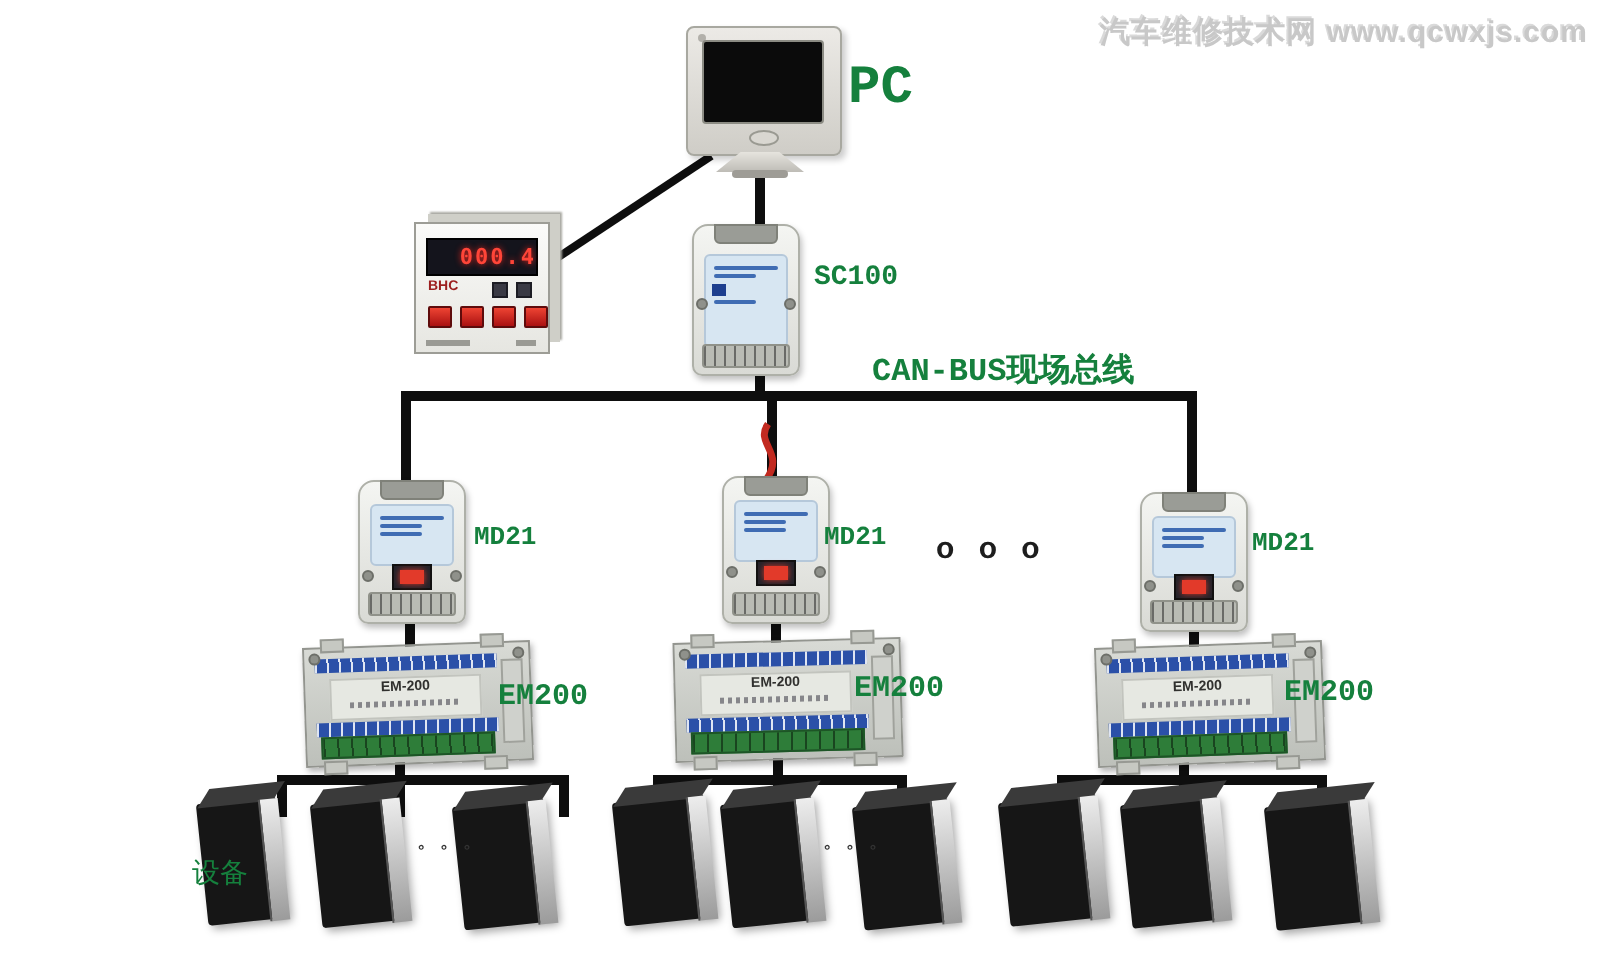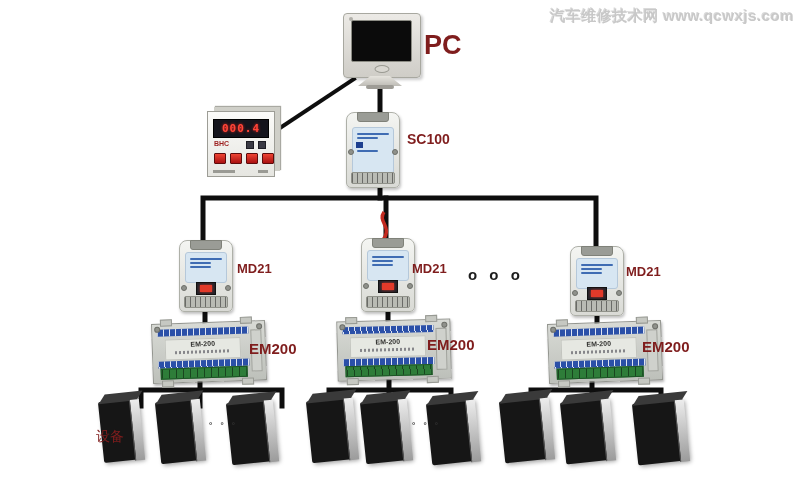--- a/index.html
+++ b/index.html
@@ -1,19 +1,19 @@
 <!DOCTYPE html>
 <html><head>
 <meta charset="utf-8">
 <style>
   html,body{margin:0;padding:0;background:#fff;}
   .stage{position:relative;width:804px;height:484px;background:#ffffff;overflow:hidden;
          font-family:"Liberation Sans",sans-serif;}
   .wires{position:absolute;left:0;top:0;z-index:1;}
-  .lbl{position:absolute;color:#7f1d1d;z-index:4;white-space:nowrap;font-family:Liberation Sans, sans-serif;}
+  .lbl{position:absolute;color:#15803d;z-index:4;white-space:nowrap;font-family:Liberation Mono, monospace;}
 
   .watermark{position:absolute;top:7px;right:10px;z-index:5;font-size:15px;font-weight:bold;
              letter-spacing:.5px;color:#c8c8c8;
              text-shadow:1px 1px 0 rgba(255,255,255,.95),-1px -1px 0 rgba(150,150,150,.35);}
 
   
   .monitor{position:absolute;left:343px;top:13px;width:76px;height:63px;z-index:2;
            background:linear-gradient(180deg,#eceae6,#cfcdc7);border:1px solid #a8a8a0;
            border-radius:4px;box-shadow:2px 2px 3px rgba(0,0,0,.2);}
   .mn-screen{position:absolute;left:7px;top:6px;right:8px;bottom:15px;background:#0b0b0b;
@@ -26,21 +26,21 @@
             clip-path:polygon(28% 0,72% 0,100% 100%,0 100%);}
   .mn-base{position:absolute;left:366px;top:85px;width:28px;height:4px;background:#9e9c96;
            border-radius:2px;z-index:2;}
 
   
   .breaker{position:absolute;left:207px;top:111px;width:66px;height:64px;z-index:2;
            background:linear-gradient(180deg,#fbfbf9,#e6e6e1);border:1px solid #9d9d96;
            box-shadow:6px -5px 0 -1px #cfcfc8,7px -6px 1px -1px #a9a9a2;}
   .bk-display{position:absolute;left:5px;top:7px;right:5px;height:17px;background:#14141c;
               border:1px solid #000;color:#ff4538;font-family:"DejaVu Sans Mono",monospace;
-              font-size:11px;font-weight:bold;text-align:center;line-height:17px;
+              font-size:11px;font-weight:bold;text-align:right;line-height:17px;
               letter-spacing:1px;text-shadow:0 0 3px rgba(255,40,30,.9);}
   .bk-brand{position:absolute;left:6px;top:28px;font-size:7px;font-weight:bold;color:#9c1f1f;}
   .bk-sq{position:absolute;top:29px;width:6px;height:6px;background:#3a3a44;border:1px solid #1d1d24;}
   .bk-buttons{position:absolute;left:6px;top:41px;display:flex;gap:4px;}
   .bk-btn{width:10px;height:9px;background:linear-gradient(180deg,#ee4433,#aa1111);
           border:1px solid #5e0b0b;border-radius:1px;}
   .bk-foot{position:absolute;bottom:3px;left:5px;width:22px;height:3px;background:#9a9a94;}
   .bk-foot2{position:absolute;bottom:3px;right:6px;width:10px;height:3px;background:#9a9a94;}
 
   
@@ -157,20 +157,21 @@
       <div class="io-line short"></div>
       <div class="io-logo"></div>
       <div class="io-line short"></div>
     </div>
     <span class="io-screw" style="left:1px;top:36px;"></span>
     <span class="io-screw" style="right:1px;top:36px;"></span>
     <div class="io-bottom"></div>
   </div>
   <div class="lbl" style="left:407px;top:131px;font-size:14px;font-weight:600;">SC100</div>
 
+  <div class="lbl" style="left:436px;top:175px;font-size:16px;font-weight:bold;">CAN-BUS现场总线</div>
 
   <div class="io-module" style="left:179px;top:240px;width:52px;height:70px;">
     <div class="io-tab"></div>
     <div class="io-panel" style="top:11px;height:24px;">
       <div class="io-line"></div>
       <div class="io-line short"></div>
       <div class="io-line short"></div>
     </div>
     <div class="io-display" style="top:41px;">
         <i></i>

